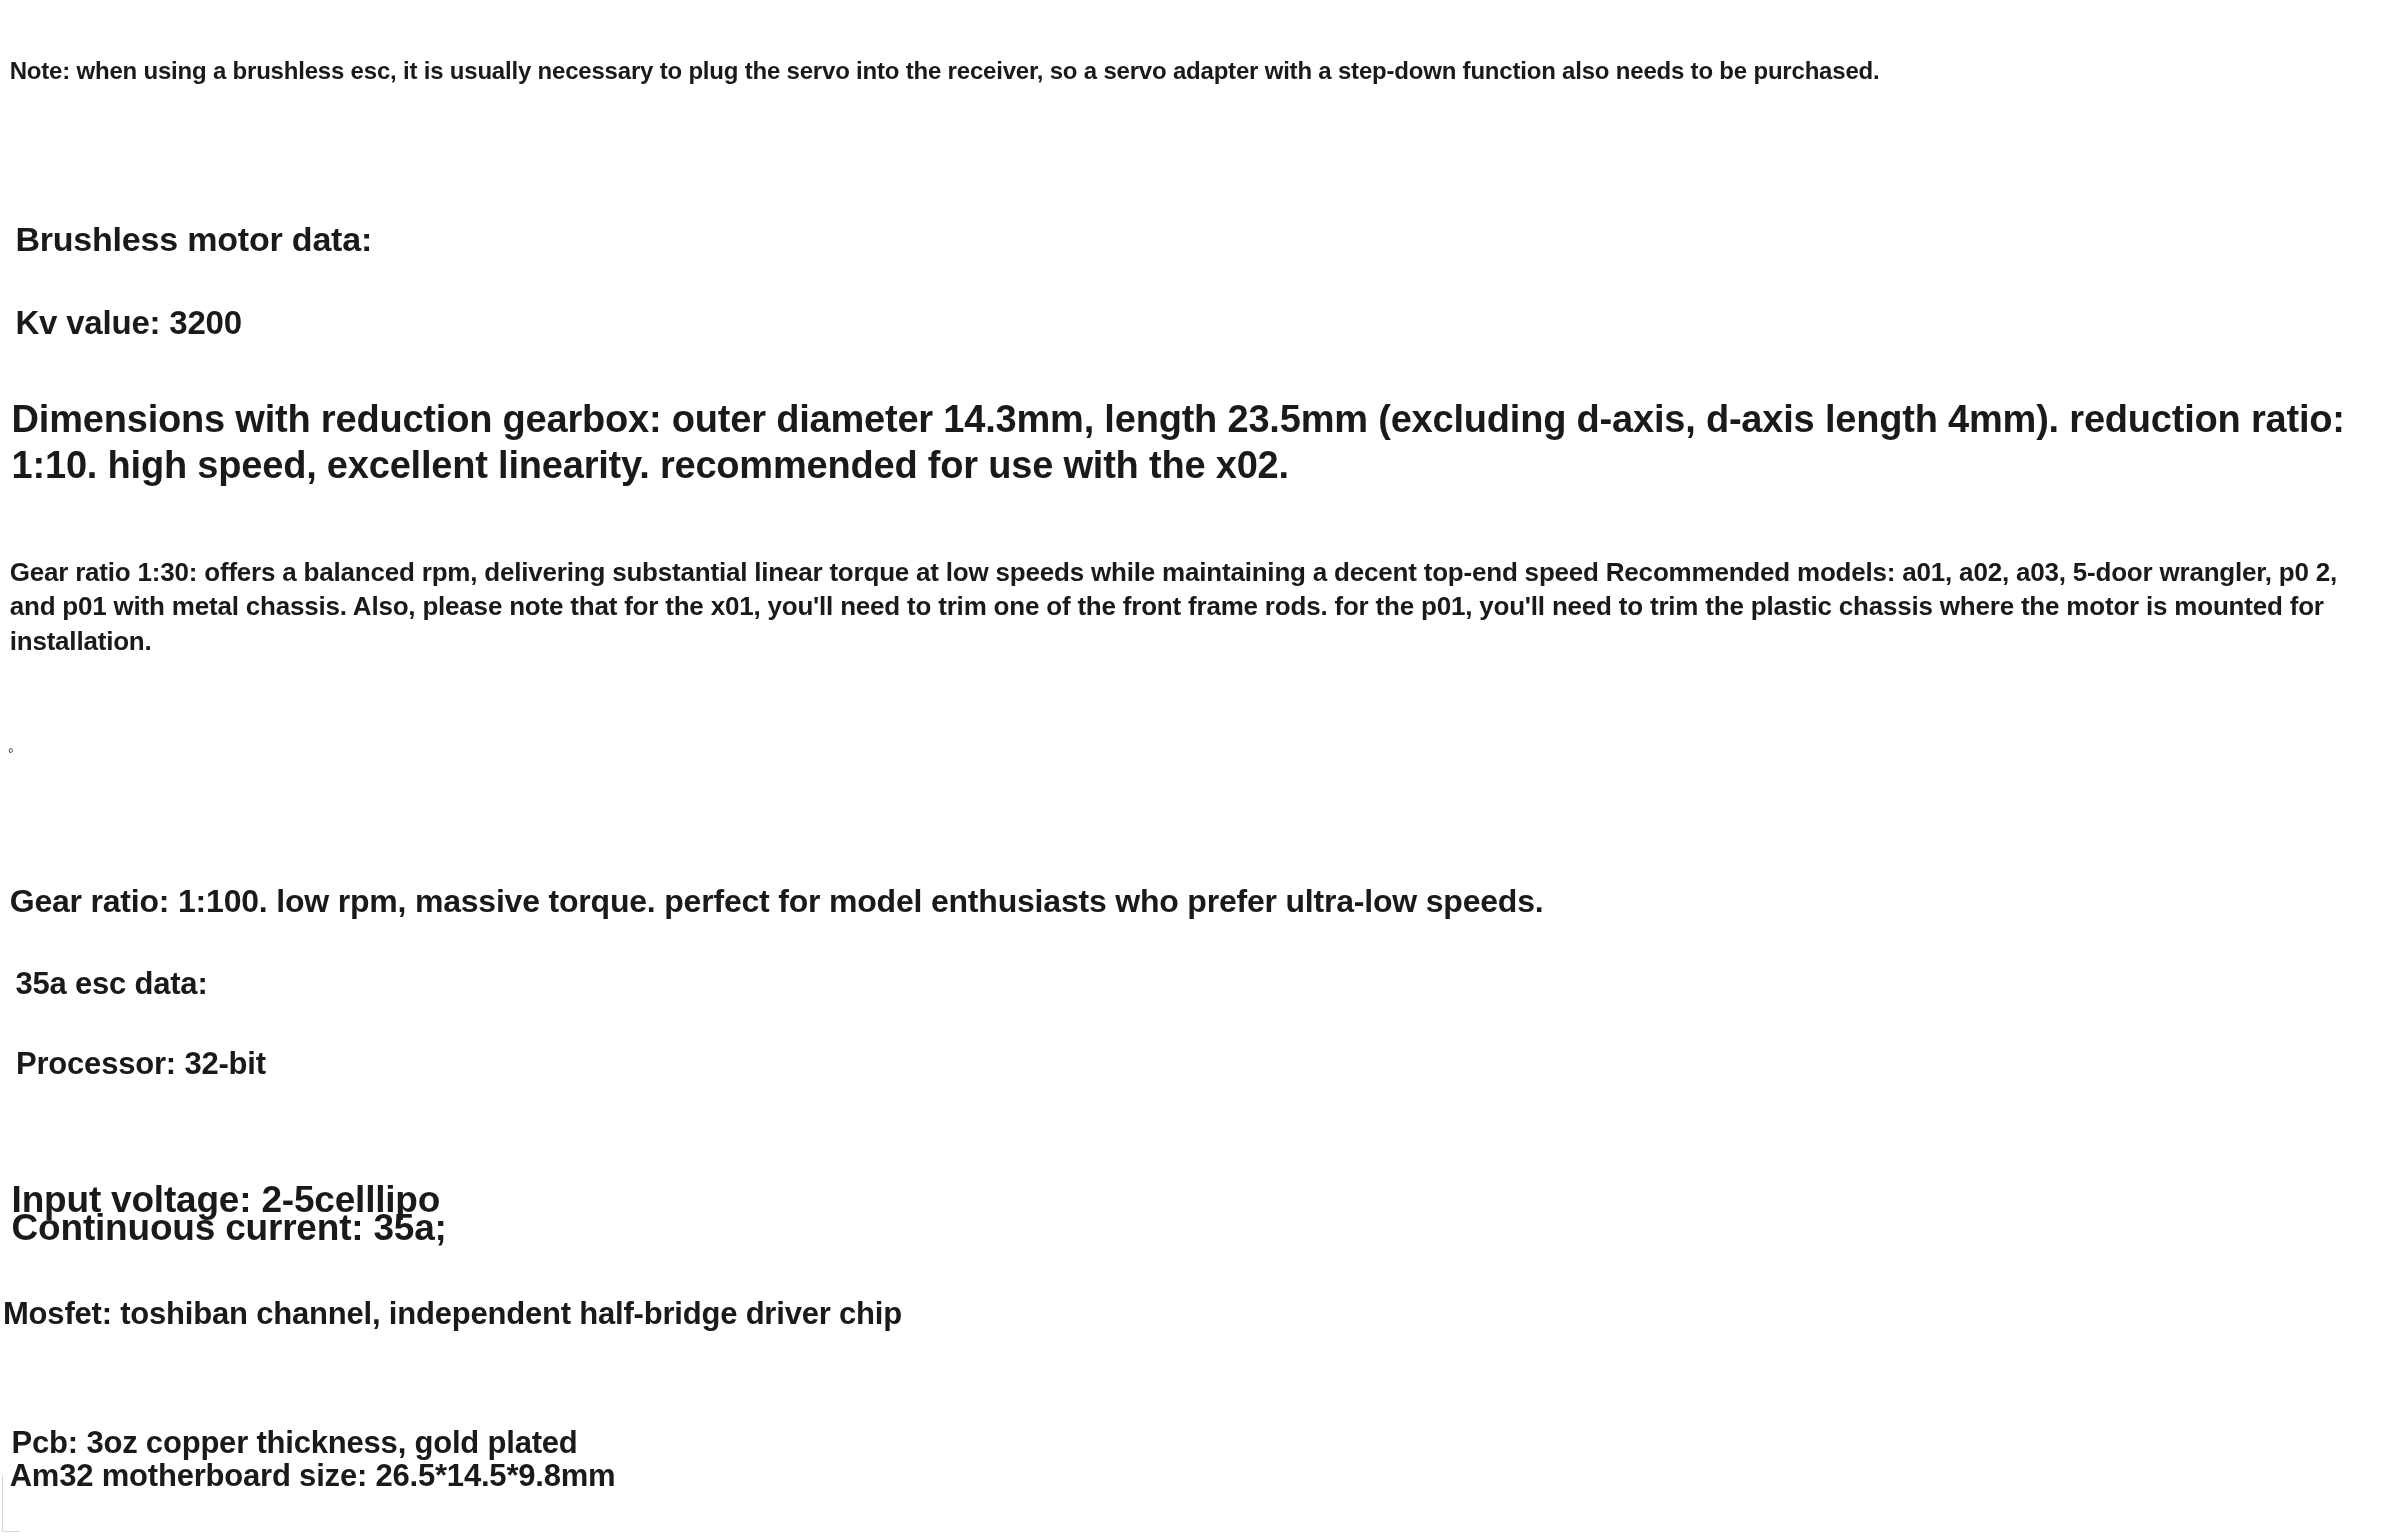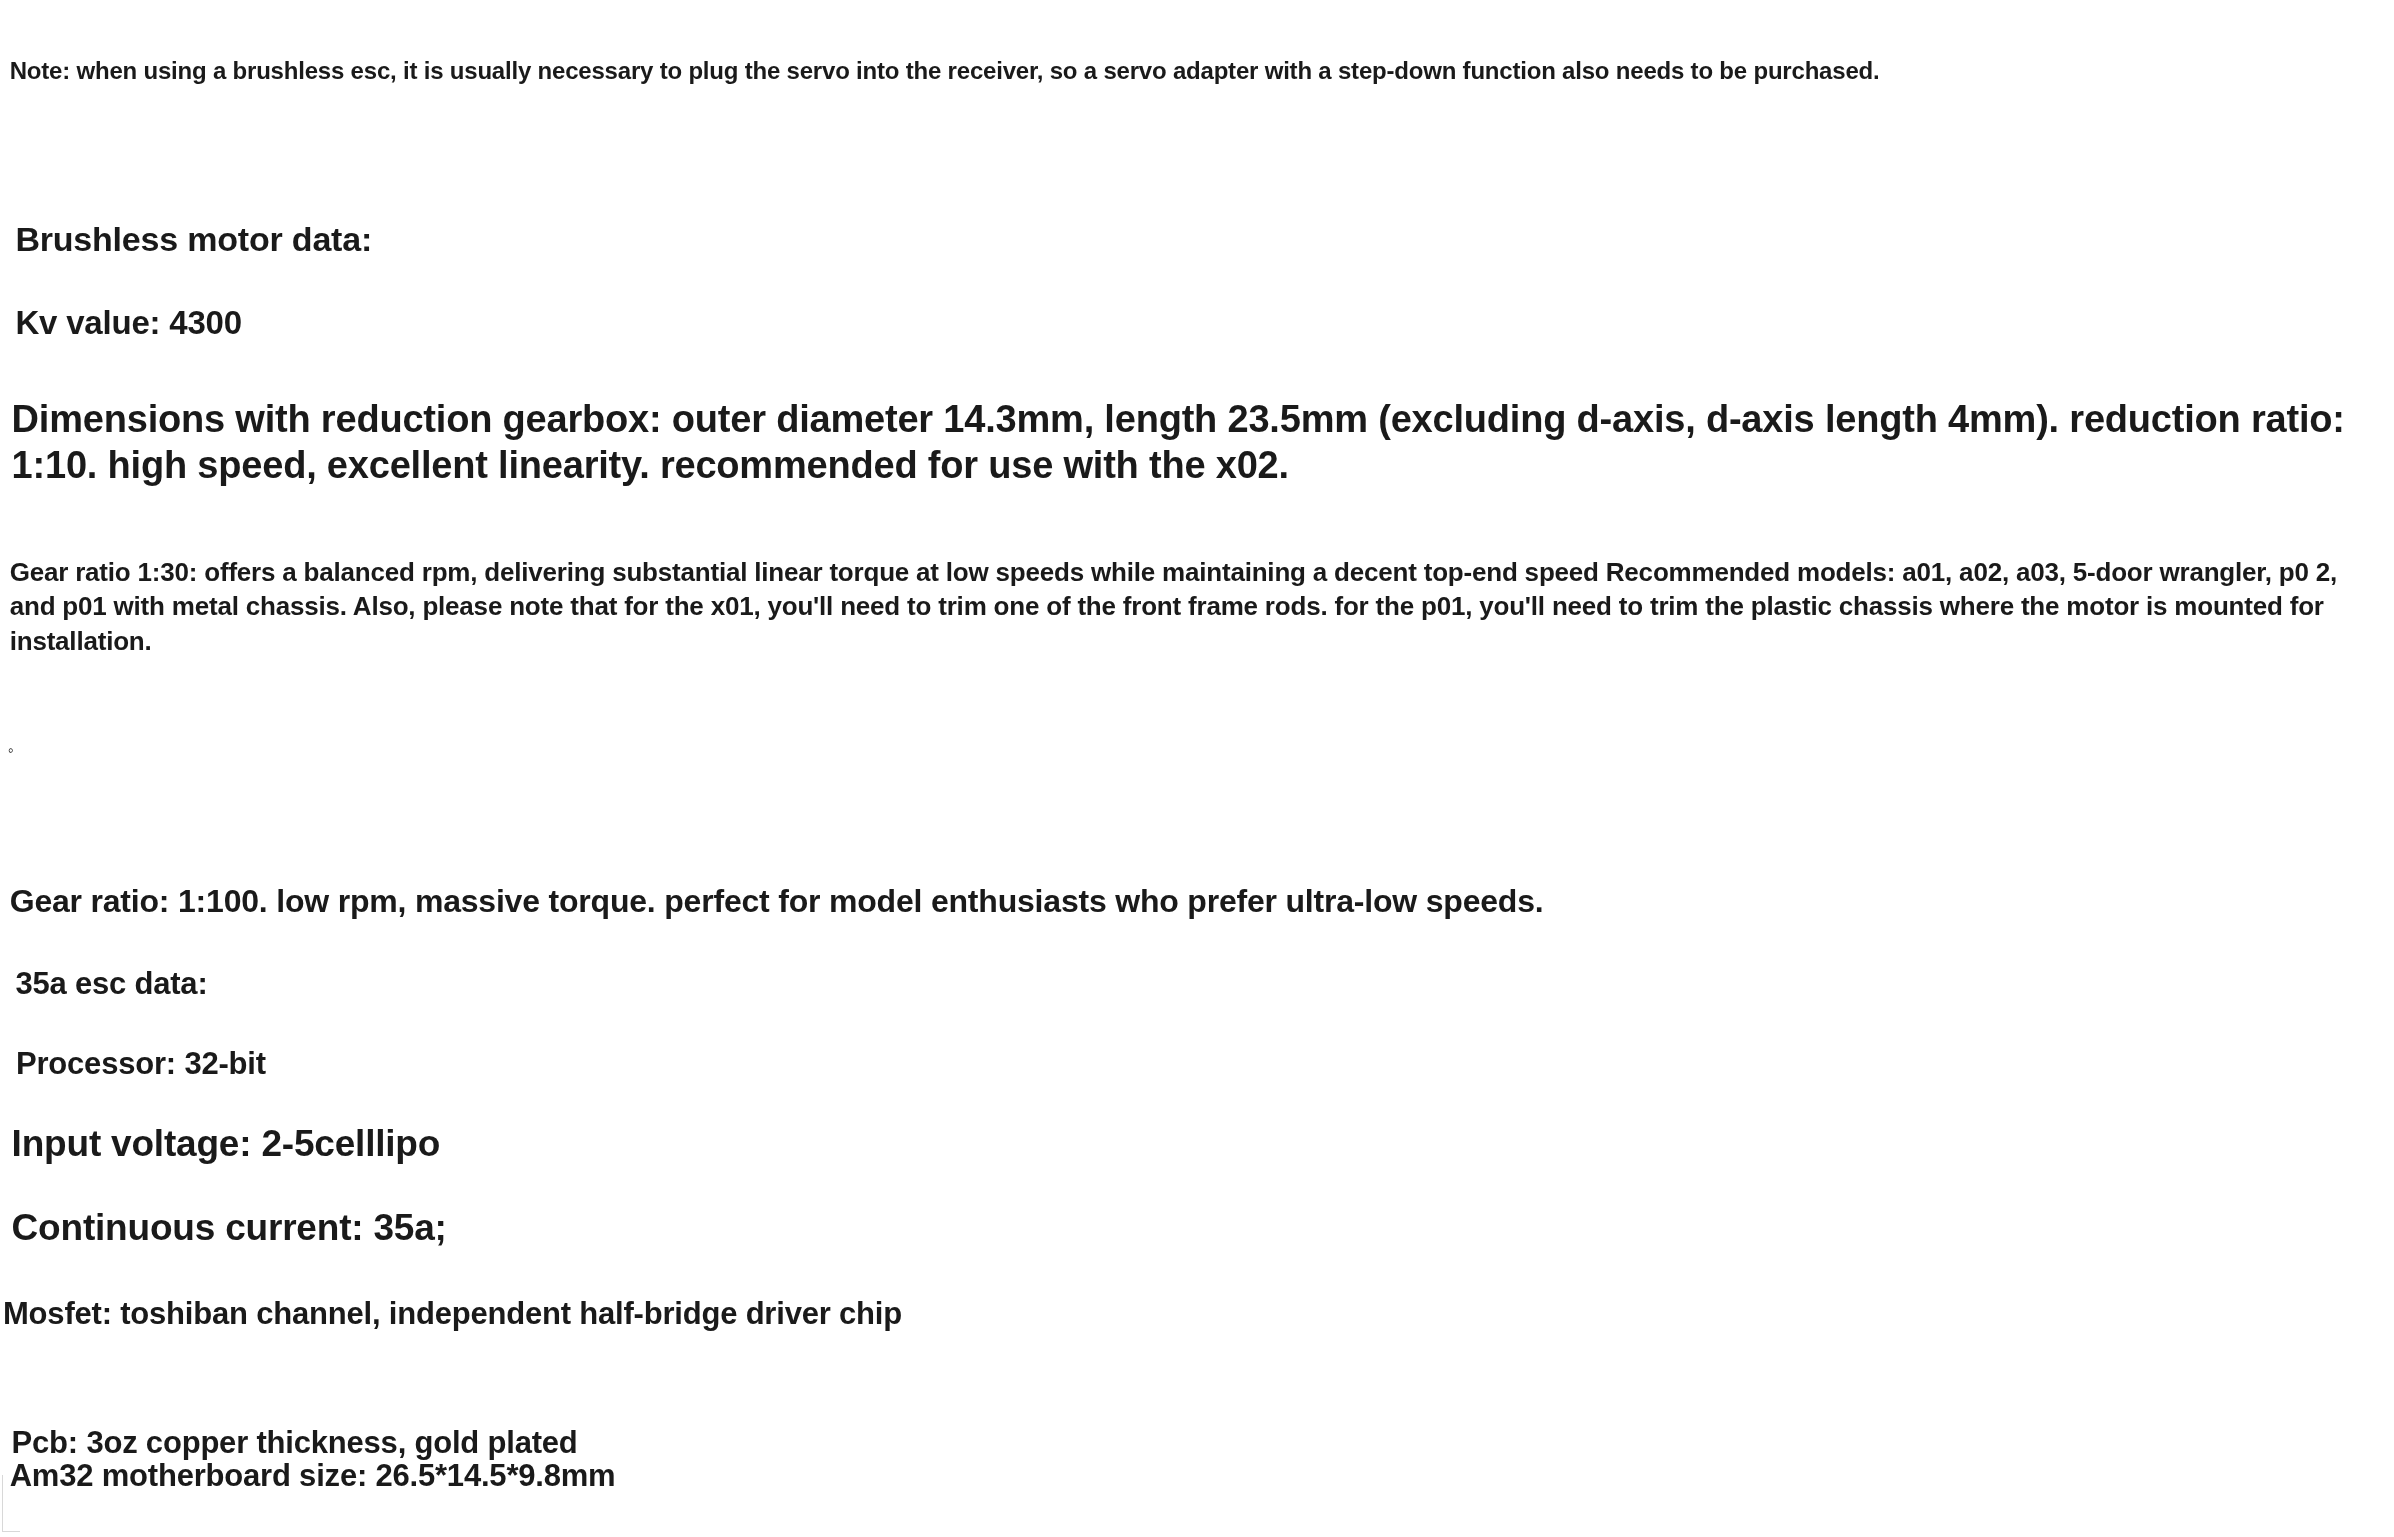--- a/index.html
+++ b/index.html
@@ -95,21 +95,21 @@
   }
   .proc {
     position: absolute;
     left: 16px;
     top: 1046px;
     font-size: 31px;
   }
   .voltage {
     position: absolute;
     left: 11.6px;
-    top: 1123px;
+    top: 1179px;
     font-size: 37px;
     text-align: center;
   }
   .current {
     position: absolute;
     left: 11.6px;
     top: 1207px;
     font-size: 37px;
   }
   .mosfet {
@@ -143,21 +143,21 @@
 </style>
 </head>
 <body>
 
 <div class="page">
 
   <div class="line note">Note: when using a brushless esc, it is usually necessary to plug the servo into the receiver, so a servo adapter with a step-down function also needs to be purchased.</div>
 
   <div class="line h-motor">Brushless motor data:</div>
 
-  <div class="line kv">Kv value: 4300</div>
+  <div class="line kv">Kv value: 3200</div>
 
   <div class="line dims">Dimensions with reduction gearbox: outer diameter 14.3mm, length 23.5mm (excluding d-axis, d-axis length 4mm). reduction ratio: 1:10. high speed, excellent linearity. recommended for use with the x02.</div>
 
   <div class="line ratio30">Gear ratio 1:30: offers a balanced rpm, delivering substantial linear torque at low speeds while maintaining a decent top-end speed Recommended models: a01, a02, a03, 5-door wrangler, p0 2, and p01 with metal chassis. Also, please note that for the x01, you'll need to trim one of the front frame rods. for the p01, you'll need to trim the plastic chassis where the motor is mounted for installation.</div>
 
   <div class="bullet">◦</div>
 
 
   <div class="line ratio100">Gear ratio: 1:100. low rpm, massive torque. perfect for model enthusiasts who prefer ultra-low speeds.</div>
 

